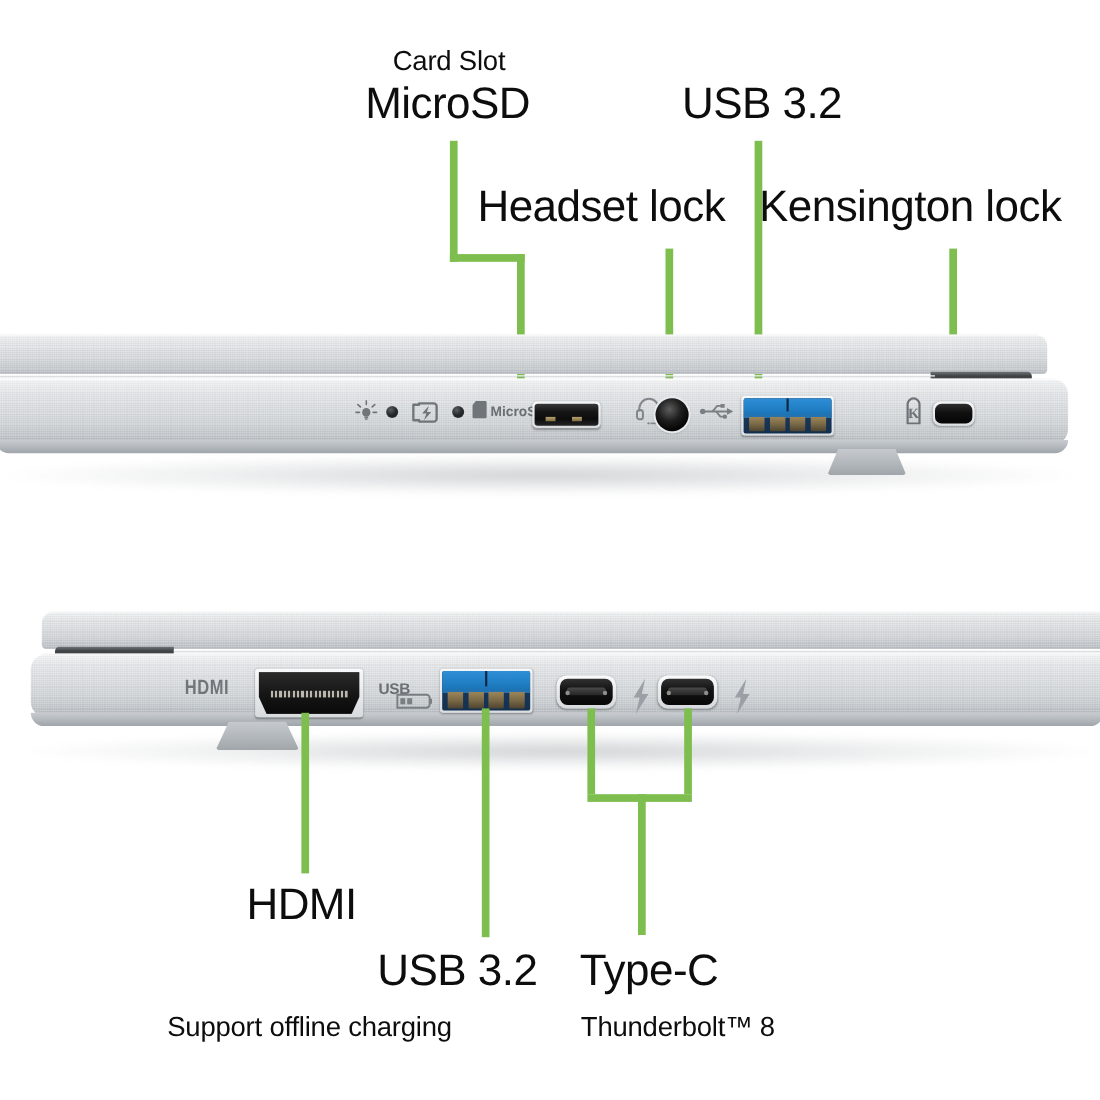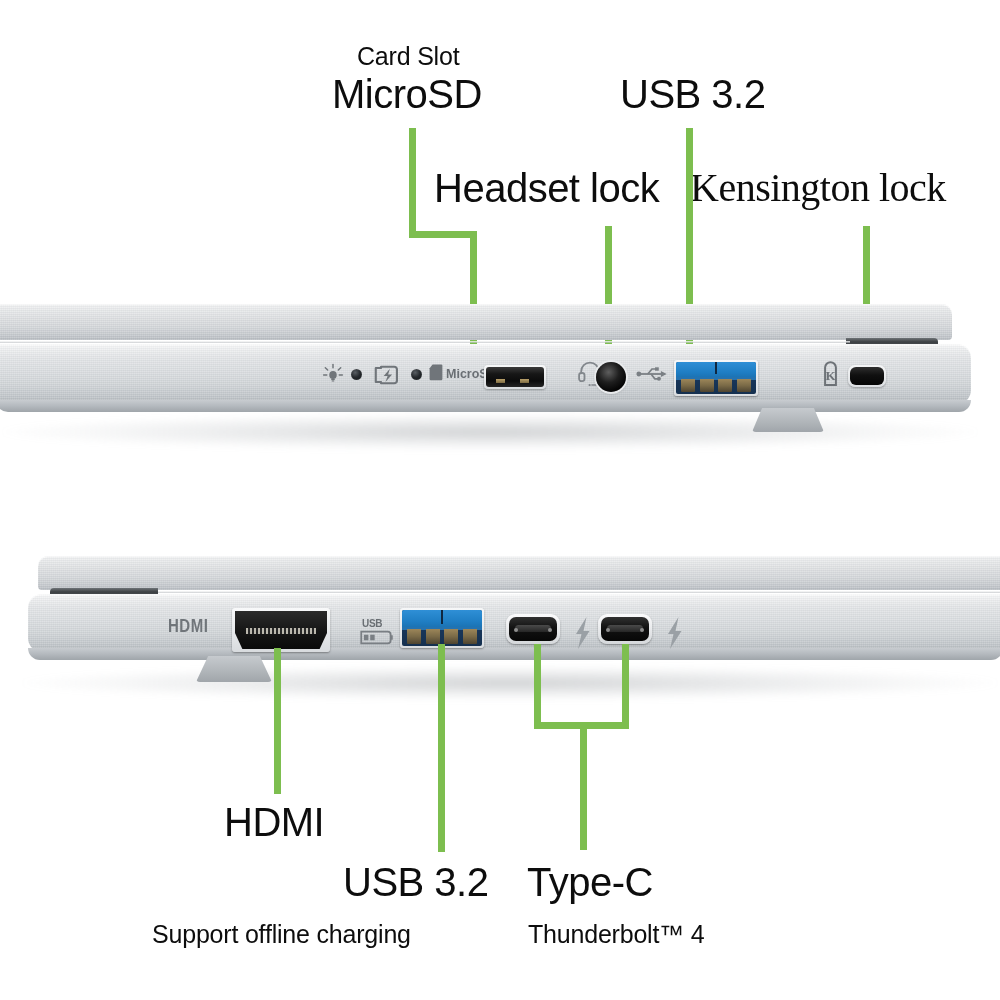--- a/index.html
+++ b/index.html
@@ -200,21 +200,21 @@
 
   <div>
 
     <div class="lbl lbl-sub" style="left:357px; top:44px;">Card Slot</div>
     <div class="lbl lbl-main" style="left:332px; top:74px;">MicroSD</div>
 
     <div class="lbl lbl-main" style="left:434px; top:168px;">Headset lock</div>
 
     <div class="lbl lbl-main" style="left:620px; top:74px;">USB 3.2</div>
 
-    <div class="lbl lbl-main" style="left:690px; top:168px;font-family:Liberation Serif, serif;">Kensington lock</div>
+    <div class="lbl lbl-main" style="left:690px; top:168px;">Kensington lock</div>
 
     <div class="leader leader-v" style="left:409px; top:128px; height:110px;"></div>
     <div class="leader leader-h" style="left:409px; top:231px; width:68px;"></div>
     <div class="leader leader-v" style="left:470px; top:231px; height:140px;"></div>
 
     <div class="leader leader-v" style="left:605px; top:226px; height:155px;"></div>
 
     <div class="leader leader-v" style="left:686px; top:128px; height:252px;"></div>
 
     <div class="leader leader-v" style="left:863px; top:226px; height:152px;"></div>
@@ -339,21 +339,21 @@
       </div>
       <div class="bottom-lip" style="left:0px; top:92px; width:975px; height:12px; border-radius:0 0 14px 14px;"></div>
       <div class="seam" style="left:130px; top:35px; width:860px;"></div>
 
       <div class="foot" style="left:168px; top:100px; width:76px; height:26px;
                   clip-path: polygon(16% 0, 84% 0, 100% 100%, 0 100%); border-radius:0 0 4px 4px;"></div>
     </div>
 
     <div class="hdmi-logo" style="left:168px; top:617px; font-size:15px;">HDMI</div>
 
-    <div class="silk-text" style="left:362px; top:618px; font-size:10px; letter-spacing:-0.3px;">USB</div>
+    <div class="silk-text" style="left:344px; top:618px; font-size:14px; letter-spacing:-0.3px;">USB</div>
     <svg class="silk" style="left:360px; top:629px;" width="34" height="17" viewBox="0 0 38 19">
       <path d="M1.4 3 H31 a3.2 3.2 0 0 1 3.2 3.2 V12.8 A3.2 3.2 0 0 1 31 16 H1.4 Z" fill="none" stroke="#7a7f84" stroke-width="2"></path>
       <path d="M34.4 7 H36.6 V12 H34.4 Z" fill="#7a7f84"></path>
       <rect x="4.4" y="6.4" width="5" height="6.2" fill="#7a7f84"></rect>
       <rect x="11.4" y="6.4" width="5" height="6.2" fill="#7a7f84"></rect>
     </svg>
 
     <svg class="silk" style="left:572px; top:616px;" width="22" height="34" viewBox="0 0 22 34">
       <polygon points="14.5,1 4,18 9.5,18 6,33 17.5,15 11.5,15" fill="#9aa0a5"></polygon>
     </svg>
@@ -406,16 +406,16 @@
     <div class="leader leader-v" style="left:622px; top:644px; height:78px;"></div>
     <div class="leader leader-h" style="left:534px; top:722px; width:95px;"></div>
     <div class="leader leader-v" style="left:580px; top:722px; height:128px;"></div>
 
     <div class="lbl lbl-main" style="left:224px; top:802px;">HDMI</div>
 
     <div class="lbl lbl-main" style="left:343px; top:862px;">USB 3.2</div>
     <div class="lbl lbl-sub" style="left:152px; top:922px;">Support offline charging</div>
 
     <div class="lbl lbl-main" style="left:527px; top:862px;">Type-C</div>
-    <div class="lbl lbl-sub" style="left:528px; top:922px;">Thunderbolt™ 4</div>
+    <div class="lbl lbl-sub" style="left:528px; top:922px;">Thunderbolt™ 8</div>
   </div>
 
 </div>
 
 </body></html>

